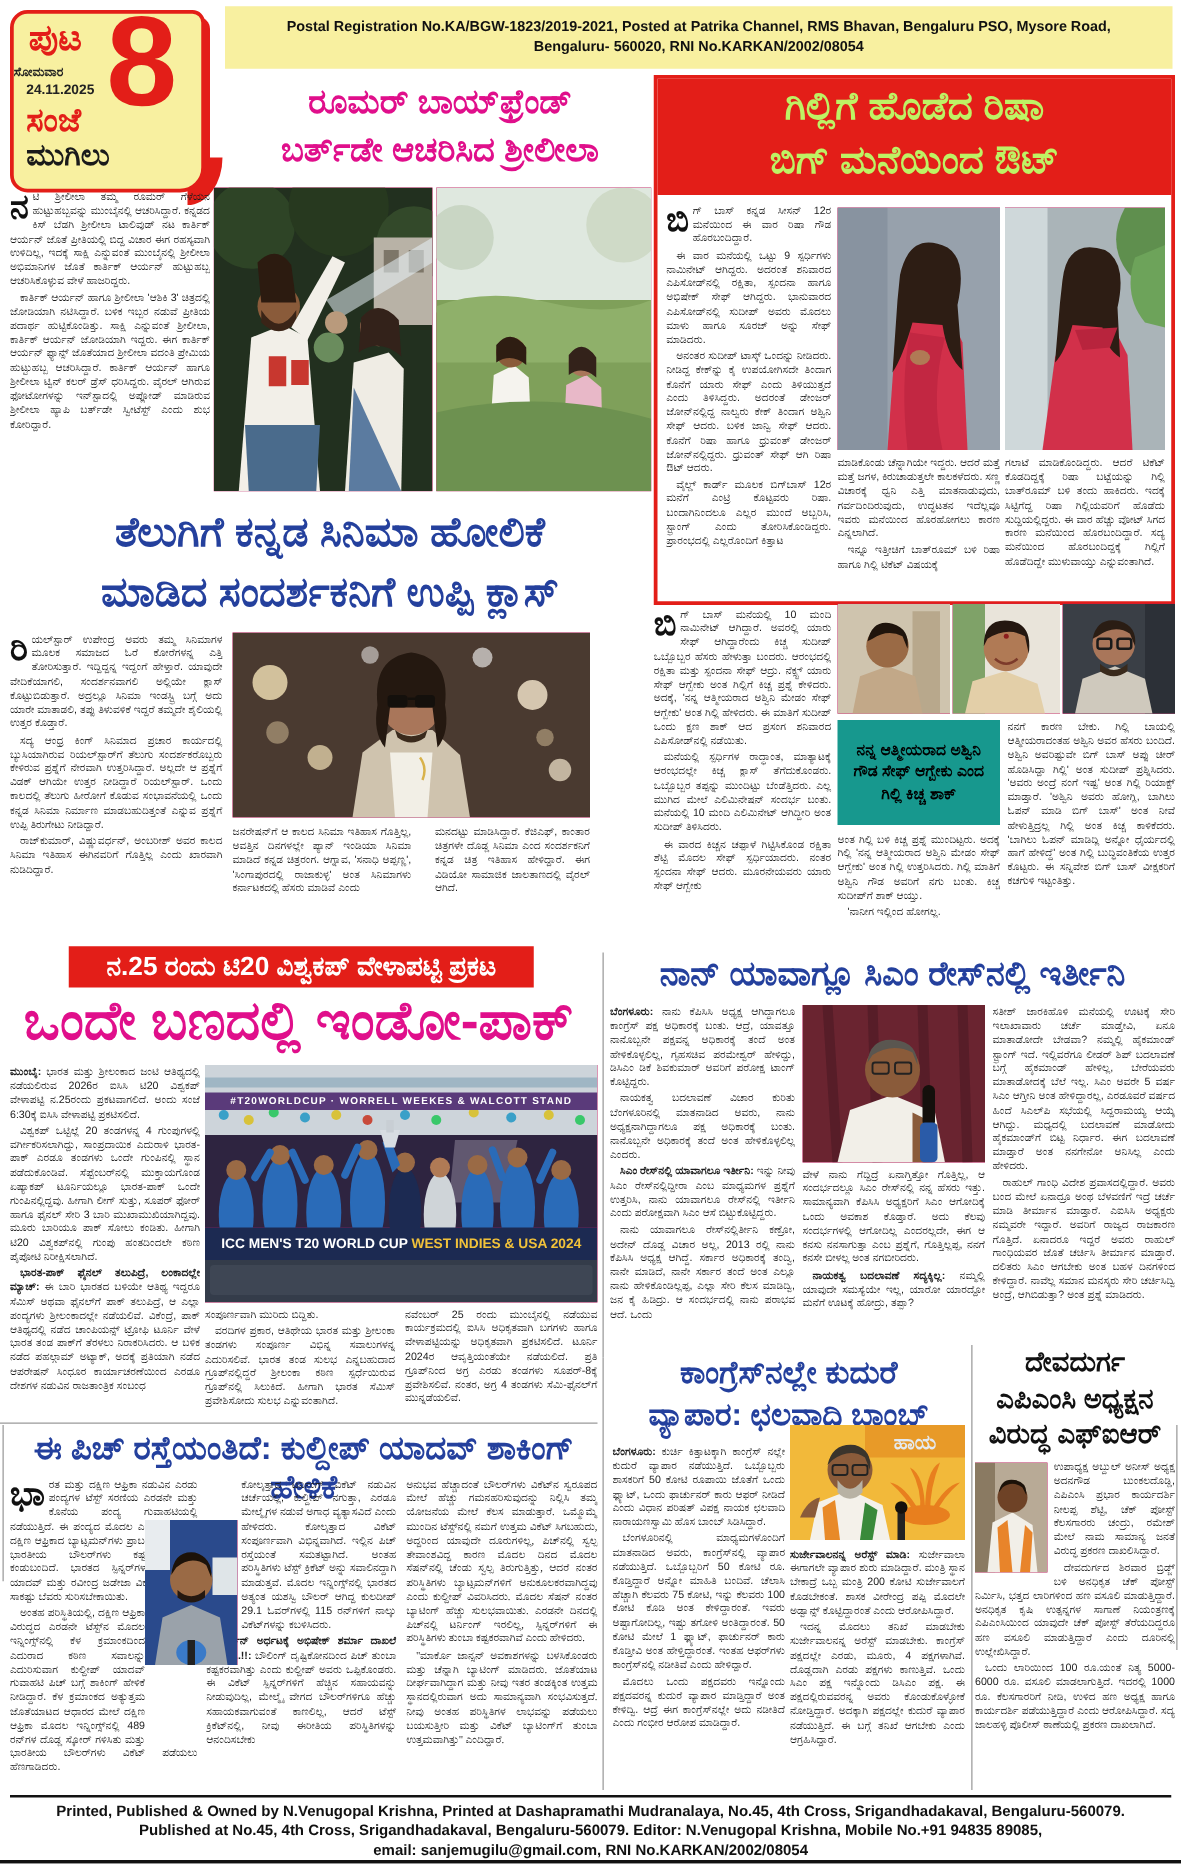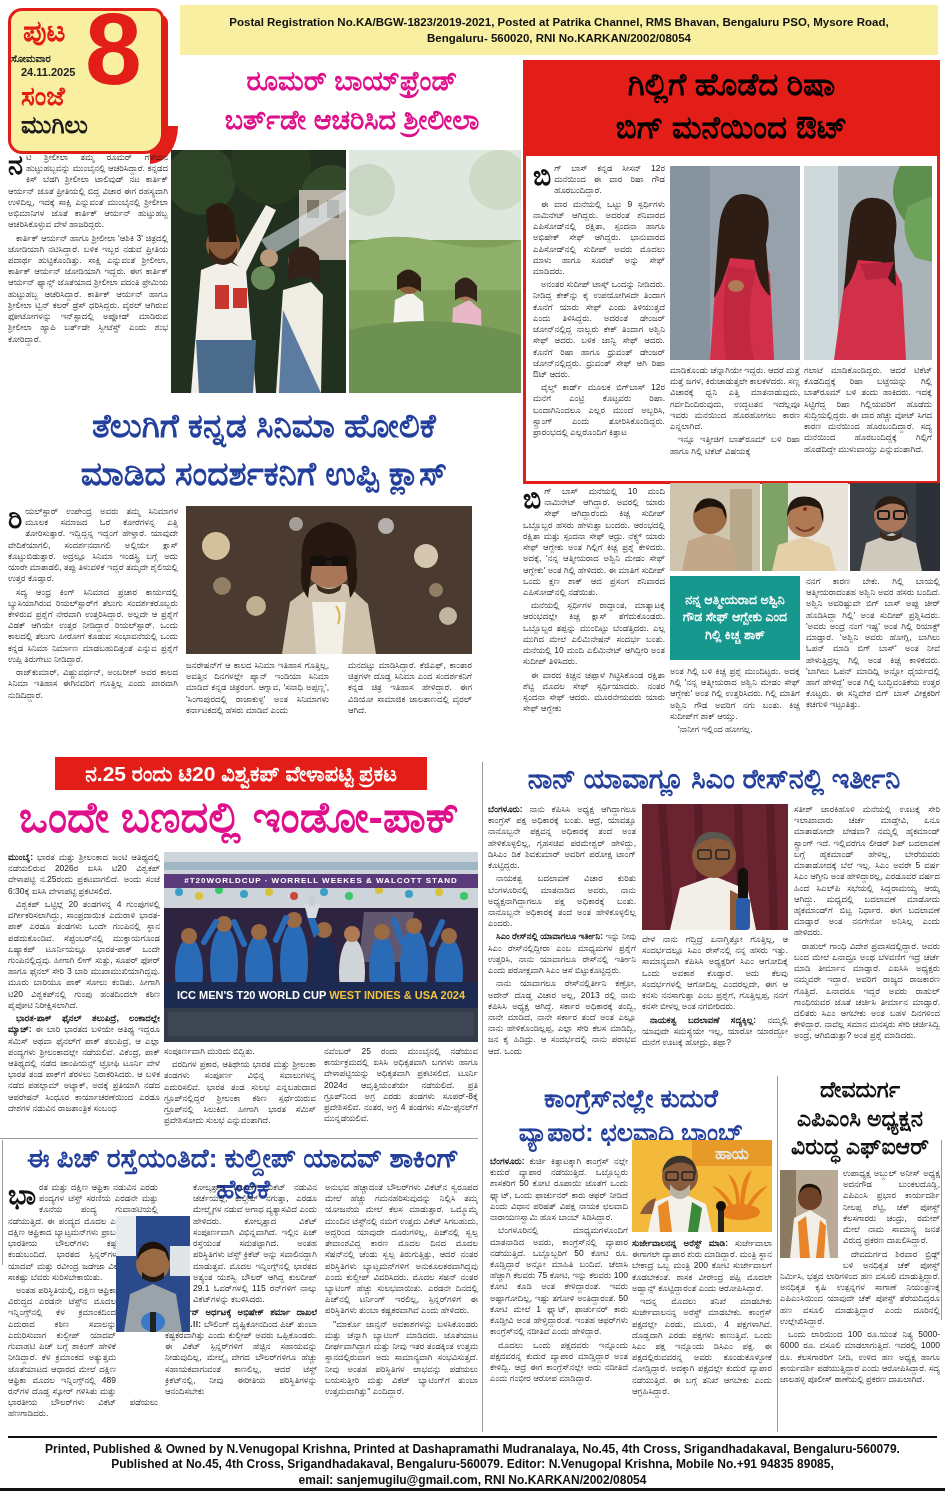--- a/index.html
+++ b/index.html
@@ -88,21 +88,21 @@
         <path d="M48 126 Q60 112 72 128 L72 142 Q60 132 48 140 Z" fill="#2e1d12"></path>
       <rect x="48" y="200" width="26" height="43" fill="#3f577a"></rect>
       <path d="M100 243 L104 158 L120 150 L132 160 L134 243 Z" fill="#e8b8c8"></path>
       <circle cx="117" cy="140" r="11" fill="#a9765a"></circle>
         <path d="M106 134 Q117 120 128 136 L128 152 Q117 142 106 150 Z" fill="#33221a"></path>
       <path d="M0 180 Q86 160 172 185 L172 243 L0 243 Z" fill="#6d9150"></path>
     </svg>
   </div>
 
   <div class="abs" style="left:523px;top:60px;width:411px;height:418px;border:3px solid #e31e18;background:#fff;">
-    <div style="position:absolute;left:0;top:0;right:0;height:93px;background:#e31e18;color:#000000;text-align:center;font-weight:bold;font-size:31px;line-height:1.4;">
+    <div style="position:absolute;left:0;top:0;right:0;height:93px;background:#e31e18;color:#bef264;text-align:center;font-weight:bold;font-size:31px;line-height:1.4;">
       <div>ಗಿಲ್ಲಿಗೆ ಹೊಡೆದ ರಿಷಾ</div>
       <div>ಬಿಗ್ ಮನೆಯಿಂದ ಔಟ್</div>
     </div>
     <div class="body-txt" style="position:absolute;left:7px;top:100px;width:132px;height:306px;">
       <p><span class="dropcap">ಬಿ</span><span>ಗ್ ಬಾಸ್ ಕನ್ನಡ ಸೀಸನ್ 12ರ ಮನೆಯಿಂದ ಈ ವಾರ ರಿಷಾ ಗೌಡ ಹೊರಬಂದಿದ್ದಾರೆ.</span></p>
       <p><span>ಈ ವಾರ ಮನೆಯಲ್ಲಿ ಒಟ್ಟು 9 ಸ್ಪರ್ಧಿಗಳು ನಾಮಿನೇಟ್ ಆಗಿದ್ದರು. ಅದರಂತೆ ಶನಿವಾರದ ಎಪಿಸೋಡ್‌ನಲ್ಲಿ ರಕ್ಷಿತಾ, ಸ್ಪಂದನಾ ಹಾಗೂ ಅಭಿಷೇಕ್ ಸೇಫ್ ಆಗಿದ್ದರು. ಭಾನುವಾರದ ಎಪಿಸೋಡ್‌ನಲ್ಲಿ ಸುದೀಪ್ ಅವರು ಮೊದಲು ಮಾಳು ಹಾಗೂ ಸೂರಜ್ ಅನ್ನು ಸೇಫ್ ಮಾಡಿದರು.</span></p>
       <p><span>ಅನಂತರ ಸುದೀಪ್ ಟಾಸ್ಕ್ ಒಂದನ್ನು ನೀಡಿದರು. ನೀಡಿದ್ದ ಕೇಕ್‌ನ್ನು ಕೈ ಉಪಯೋಗಿಸದೇ ತಿಂದಾಗ ಕೊನೆಗೆ ಯಾರು ಸೇಫ್ ಎಂದು ತಿಳಿಯುತ್ತದೆ ಎಂದು ತಿಳಿಸಿದ್ದರು. ಅದರಂತೆ ಡೇಂಜರ್ ಜೋನ್‌ನಲ್ಲಿದ್ದ ನಾಲ್ವರು ಕೇಕ್ ತಿಂದಾಗ ಅಶ್ವಿನಿ ಸೇಫ್ ಆದರು. ಬಳಿಕ ಜಾನ್ವಿ ಸೇಫ್ ಆದರು. ಕೊನೆಗೆ ರಿಷಾ ಹಾಗೂ ಧ್ರುವಂತ್ ಡೇಂಜರ್ ಜೋನ್‌ನಲ್ಲಿದ್ದರು. ಧ್ರುವಂತ್ ಸೇಫ್ ಆಗಿ ರಿಷಾ ಔಟ್ ಆದರು.</span></p>
       <p><span>ವೈಲ್ಡ್ ಕಾರ್ಡ್ ಮೂಲಕ ಬಿಗ್‌ಬಾಸ್ 12ರ ಮನೆಗೆ ಎಂಟ್ರಿ ಕೊಟ್ಟವರು ರಿಷಾ. ಬಂದಾಗಿನಿಂದಲೂ ಎಲ್ಲರ ಮುಂದೆ ಅಬ್ಬರಿಸಿ, ಸ್ಟ್ರಾಂಗ್ ಎಂದು ತೋರಿಸಿಕೊಂಡಿದ್ದರು. ಪ್ರಾರಂಭದಲ್ಲಿ ಎಲ್ಲರೊಂದಿಗೆ ಕಿತ್ತಾಟ</span></p>
     </div>
     <div class="photo" style="left:144px;top:103px;width:130px;height:194px;">
@@ -167,21 +167,21 @@
       <rect width="90" height="88" fill="#3a3f46"></rect>
       <rect x="66" y="0" width="24" height="88" fill="#2c3037"></rect>
       <path d="M10 88 L16 60 L42 50 L66 60 L72 88 Z" fill="#cfc9bd"></path>
       <circle cx="41" cy="32" r="17" fill="#a9765a"></circle>
       <path d="M24 28 Q28 10 46 14 Q60 18 58 34 L54 24 Q42 16 28 26 Z" fill="#2a1d14"></path>
       <rect x="28" y="28" width="11" height="8" rx="2" fill="none" stroke="#1a1a1a" stroke-width="2"></rect>
       <rect x="44" y="28" width="11" height="8" rx="2" fill="none" stroke="#1a1a1a" stroke-width="2"></rect>
       <path d="M30 48 Q41 58 52 48 L52 54 Q41 62 30 54 Z" fill="#3a2a1c"></path>
     </svg>
   </div>
-  <div class="abs" style="left:670px;top:576px;width:130px;height:84px;background:#17988e;color:#ffffff;font-weight:bold;font-size:12.5px;line-height:1.4;text-align:center;display:flex;align-items:center;justify-content:center;padding:4px;box-sizing:border-box;">
+  <div class="abs" style="left:670px;top:576px;width:130px;height:84px;background:#17988e;color:#000000;font-weight:bold;font-size:12.5px;line-height:1.4;text-align:center;display:flex;align-items:center;justify-content:center;padding:4px;box-sizing:border-box;">
     <span>ನನ್ನ ಆತ್ಮೀಯರಾದ ಅಶ್ವಿನಿ ಗೌಡ ಸೇಫ್ ಆಗ್ಬೇಕು ಎಂದ ಗಿಲ್ಲಿ ಕಿಚ್ಚ ಶಾಕ್</span>
   </div>
   <div class="abs body-txt" style="left:670px;top:666px;width:130px;height:92px;">
     <p><span>ಅಂತ ಗಿಲ್ಲಿ ಬಳಿ ಕಿಚ್ಚ ಪ್ರಶ್ನೆ ಮುಂದಿಟ್ಟರು. ಅದಕ್ಕೆ ಗಿಲ್ಲಿ 'ನನ್ನ ಆತ್ಮೀಯರಾದ ಅಶ್ವಿನಿ ಮೇಡಂ ಸೇಫ್ ಆಗ್ಬೇಕು' ಅಂತ ಗಿಲ್ಲಿ ಉತ್ತರಿಸಿದರು. ಗಿಲ್ಲಿ ಮಾತಿಗೆ ಅಶ್ವಿನಿ ಗೌಡ ಅವರಿಗೆ ನಗು ಬಂತು. ಕಿಚ್ಚ ಸುದೀಪ್‌ಗೆ ಶಾಕ್ ಆಯ್ತು.</span></p>
     <p><span>'ನಾನೀಗ ಇಲ್ಲಿಂದ ಹೋಗಲ್ಲ.</span></p>
   </div>
   <div class="abs body-txt" style="left:806px;top:576px;width:134px;height:182px;">
     <p><span>ನನಗೆ ಕಾರಣ ಬೇಕು. ಗಿಲ್ಲಿ ಬಾಯಲ್ಲಿ ಆತ್ಮೀಯರಾದಂತಹ ಅಶ್ವಿನಿ ಅವರ ಹೆಸರು ಬಂದಿದೆ. ಅಶ್ವಿನಿ ಅವರಿಷ್ಟುವೇ ಬಿಗ್ ಬಾಸ್ ಅಪ್ಪು ಚೀರ್ ಹೊಡಿಸಿದ್ದಾ ಗಿಲ್ಲಿ' ಅಂತ ಸುದೀಪ್ ಪ್ರಶ್ನಿಸಿದರು. 'ಅವರು ಅಂದ್ರೆ ನಂಗೆ ಇಷ್ಟ' ಅಂತ ಗಿಲ್ಲಿ ರಿಯಾಕ್ಟ್ ಮಾಡ್ತಾರೆ. 'ಅಶ್ವಿನಿ ಅವರು ಹೋಗ್ಲಿ, ಬಾಗಿಲು ಓಪನ್ ಮಾಡಿ ಬಿಗ್ ಬಾಸ್' ಅಂತ ನೀವೆ ಹೇಳುತ್ತಿದ್ರಲ್ಲ ಗಿಲ್ಲಿ ಅಂತ ಕಿಚ್ಚ ಕಾಳಿಕೆದರು. 'ಬಾಗಿಲು ಓಪನ್ ಮಾಡಿದ್ಲಿ ಅನ್ನೋ ಧೈರ್ಯದಲ್ಲಿ ಹಾಗೆ ಹೇಳಿದ್ದೆ' ಅಂತ ಗಿಲ್ಲಿ ಬುದ್ಧಿವಂತಿಕೆಯ ಉತ್ತರ ಕೊಟ್ಟರು. ಈ ಸನ್ನಿವೇಶ ಬಿಗ್ ಬಾಸ್ ವೀಕ್ಷಕರಿಗೆ ಕಚಗುಳಿ ಇಟ್ಟಂತಿತ್ತು.</span></p>
   </div>
 
@@ -344,21 +344,21 @@
     <span>ಈ ಪಿಚ್ ರಸ್ತೆಯಂತಿದೆ: ಕುಲ್ದೀಪ್ ಯಾದವ್ ಶಾಕಿಂಗ್ ಹೇಳಿಕೆ</span>
   </div>
   <div class="abs body-txt" style="left:8px;top:1182px;width:150px;height:250px;">
     <p><span class="dropcap">ಭಾ</span><span>ರತ ಮತ್ತು ದಕ್ಷಿಣ ಆಫ್ರಿಕಾ ನಡುವಿನ ಎರಡು ಪಂದ್ಯಗಳ ಟೆಸ್ಟ್ ಸರಣಿಯ ಎರಡನೇ ಮತ್ತು ಕೊನೆಯ ಪಂದ್ಯ ಗುವಾಹಟಿಯಲ್ಲಿ ನಡೆಯುತ್ತಿದೆ. ಈ ಪಂದ್ಯದ ಮೊದಲ ಎರಡು ದಿನಗಳಲ್ಲಿ ದಕ್ಷಿಣ ಆಫ್ರಿಕಾದ ಬ್ಯಾಟ್ಸಮನ್‌ಗಳು ಪ್ರಾಬಲ್ಯ ಸಾಧಿಸಿದರು. ಭಾರತೀಯ ಬೌಲರ್‌ಗಳು ಕಷ್ಟಪಡುತ್ತಿರುವುದು ಕಂಡುಬಂದಿದೆ. ಭಾರತದ ಸ್ಪಿನ್ನರ್‌ಗಳಾದ ಕುಲ್ದೀಪ್ ಯಾದವ್ ಮತ್ತು ರವೀಂದ್ರ ಜಡೇಜಾ ವಿಕೆಟ್ ಪಡೆಯಲು ಸಾಕಷ್ಟು ಬೆವರು ಸುರಿಸಬೇಕಾಯಿತು.</span><span style="float:right;width:42px;height:116px;"></span></p>
     <p><span>ಅಂತಹ ಪರಿಸ್ಥಿತಿಯಲ್ಲಿ, ದಕ್ಷಿಣ ಆಫ್ರಿಕಾ ವಿರುದ್ಧದ ಎರಡನೇ ಟೆಸ್ಟ್‌ನ ಮೊದಲ ಇನ್ನಿಂಗ್ಸ್‌ನಲ್ಲಿ ಕೆಳ ಕ್ರಮಾಂಕದಿಂದ ಎದುರಾದ ಕಠಿಣ ಸವಾಲನ್ನು ಎದುರಿಸುವಾಗ ಕುಲ್ದೀಪ್ ಯಾದವ್ ಗುವಾಹಟಿ ಪಿಚ್ ಬಗ್ಗೆ ಶಾಕಿಂಗ್ ಹೇಳಿಕೆ ನೀಡಿದ್ದಾರೆ. ಕೆಳ ಕ್ರಮಾಂಕದ ಅತ್ಯುತ್ತಮ ಜೊತೆಯಾಟದ ಆಧಾರದ ಮೇಲೆ ದಕ್ಷಿಣ ಆಫ್ರಿಕಾ ಮೊದಲ ಇನ್ನಿಂಗ್ಸ್‌ನಲ್ಲಿ 489 ರನ್‌ಗಳ ದೊಡ್ಡ ಸ್ಕೋರ್ ಗಳಿಸಿತು ಮತ್ತು ಭಾರತೀಯ ಬೌಲರ್‌ಗಳು ವಿಕೆಟ್ ಪಡೆಯಲು ಹೆಣಗಾಡಿದರು.</span></p>
   </div>
   <div class="abs body-txt" style="left:165px;top:1182px;width:152px;height:250px;">
     <p><span style="float:left;width:28px;height:116px;"></span><span>ಕೋಲ್ಕತ್ತಾದ ಟರ್ನಿಂಗ್ ವಿಕೆಟ್ ನಡುವಿನ ಚರ್ಚೆಯಲ್ಲಿ, ಕುಲ್ದೀಪ್ ನಗುತ್ತಾ, ಎರಡೂ ಮೇಲ್ಮೈಗಳ ನಡುವೆ ಅಗಾಧ ವ್ಯತ್ಯಾಸವಿದೆ ಎಂದು ಹೇಳಿದರು. ಕೋಲ್ಕತ್ತಾದ ವಿಕೆಟ್ ಸಂಪೂರ್ಣವಾಗಿ ವಿಭಿನ್ನವಾಗಿದೆ. ಇಲ್ಲಿನ ಪಿಚ್ ರಸ್ತೆಯಂತೆ ಸಮತಟ್ಟಾಗಿದೆ. ಅಂತಹ ಪರಿಸ್ಥಿತಿಗಳು ಟೆಸ್ಟ್ ಕ್ರಿಕೆಟ್ ಅನ್ನು ಸವಾಲಿನದ್ದಾಗಿ ಮಾಡುತ್ತವೆ. ಮೊದಲ ಇನ್ನಿಂಗ್ಸ್‌ನಲ್ಲಿ ಭಾರತದ ಅತ್ಯಂತ ಯಶಸ್ವಿ ಬೌಲರ್ ಆಗಿದ್ದ ಕುಲದೀಪ್ 29.1 ಓವರ್‌ಗಳಲ್ಲಿ 115 ರನ್‌ಗಳಿಗೆ ನಾಲ್ಕು ವಿಕೆಟ್‌ಗಳನ್ನು ಕಬಳಿಸಿದರು.</span></p>
     <p><span class="subhead">ಫರ್ಹಾನ್ ಅರ್ಧಟಕ್ಕೆ ಅಭಿಷೇಕ್ ಶರ್ಮಾ ದಾಖಲೆ ಉಡೀಸ್..!!:</span> <span>ಬೌಲಿಂಗ್ ದೃಷ್ಟಿಕೋನದಿಂದ ಪಿಚ್ ತುಂಬಾ ಕಷ್ಟಕರವಾಗಿತ್ತು ಎಂದು ಕುಲ್ದೀಪ್ ಅವರು ಒಪ್ಪಿಕೊಂಡರು. ಈ ವಿಕೆಟ್ ಸ್ಪಿನ್ನರ್‌ಗಳಿಗೆ ಹೆಚ್ಚಿನ ಸಹಾಯವನ್ನು ನೀಡುವುದಿಲ್ಲ, ಮೇಲ್ಮೈ ವೇಗದ ಬೌಲರ್‌ಗಳಿಗೂ ಹೆಚ್ಚು ಸಹಾಯಕವಾಗುವಂತೆ ಕಾಣಲಿಲ್ಲ, ಆದರೆ ಟೆಸ್ಟ್ ಕ್ರಿಕೆಟ್‌ನಲ್ಲಿ, ನೀವು ಈರೀತಿಯ ಪರಿಸ್ಥಿತಿಗಳನ್ನು ಆನಂದಿಸಬೇಕು</span></p>
   </div>
-  <div class="abs body-txt" style="left:325px;top:1182px;width:153px;height:250px;">
+  <div class="abs body-txt" style="left:325px;top:1182px;width:153px;height:250px;font-family:Liberation Serif, serif;">
     <p><span>ಅನುಭವ ಹೆಚ್ಚಾದಂತೆ ಬೌಲರ್‌ಗಳು ವಿಕೆಟ್‌ನ ಸ್ವರೂಪದ ಮೇಲೆ ಹೆಚ್ಚು ಗಮನಹರಿಸುವುದನ್ನು ನಿಲ್ಲಿಸಿ ತಮ್ಮ ಯೋಜನೆಯ ಮೇಲೆ ಕೆಲಸ ಮಾಡುತ್ತಾರೆ. ಒಮ್ಮೊಮ್ಮೆ ಮುಂದಿನ ಟೆಸ್ಟ್‌ನಲ್ಲಿ ನಮಗೆ ಉತ್ತಮ ವಿಕೆಟ್ ಸಿಗಬಹುದು, ಅದ್ದರಿಂದ ಯಾವುದೇ ದೂರುಗಳಿಲ್ಲ, ಪಿಚ್‌ನಲ್ಲಿ ಸ್ವಲ್ಪ ತೇವಾಂಶವಿದ್ದ ಕಾರಣ ಮೊದಲ ದಿನದ ಮೊದಲ ಸೆಷನ್‌ನಲ್ಲಿ ಚೆಂಡು ಸ್ವಲ್ಪ ತಿರುಗುತ್ತಿತ್ತು, ಆದರೆ ನಂತರ ಪರಿಸ್ಥಿತಿಗಳು ಬ್ಯಾಟ್ಸಮನ್‌ಗಳಿಗೆ ಅನುಕೂಲಕರವಾಗಿದ್ದವು ಎಂದು ಕುಲ್ದೀಪ್ ವಿವರಿಸಿದರು. ಮೊದಲ ಸೆಷನ್ ನಂತರ ಬ್ಯಾಟಿಂಗ್ ಹೆಚ್ಚು ಸುಲಭವಾಯಿತು. ಎರಡನೇ ದಿನದಲ್ಲಿ ಪಿಚ್‌ನಲ್ಲಿ ಟರ್ನಿಂಗ್ ಇರಲಿಲ್ಲ, ಸ್ಪಿನ್ನರ್‌ಗಳಿಗೆ ಈ ಪರಿಸ್ಥಿತಿಗಳು ತುಂಬಾ ಕಷ್ಟಕರವಾಗಿವೆ ಎಂದು ಹೇಳಿದರು.</span></p>
     <p><span>''ಮಾರ್ಕೊ ಜಾನ್ಸನ್ ಅವಕಾಶಗಳನ್ನು ಬಳಸಿಕೊಂಡರು ಮತ್ತು ಚೆನ್ನಾಗಿ ಬ್ಯಾಟಿಂಗ್ ಮಾಡಿದರು. ಜೊತೆಯಾಟ ದೀರ್ಘವಾಗಿದ್ದಾಗ ಮತ್ತು ನೀವು ಇತರ ತಂಡಕ್ಕಿಂತ ಉತ್ತಮ ಸ್ಥಾನದಲ್ಲಿರುವಾಗ ಅದು ಸಾಮಾನ್ಯವಾಗಿ ಸಂಭವಿಸುತ್ತದೆ. ನೀವು ಅಂತಹ ಪರಿಸ್ಥಿತಿಗಳ ಲಾಭವನ್ನು ಪಡೆಯಲು ಬಯಸುತ್ತೀರಿ ಮತ್ತು ವಿಕೆಟ್ ಬ್ಯಾಟಿಂಗ್‌ಗೆ ತುಂಬಾ ಉತ್ತಮವಾಗಿತ್ತು'' ಎಂದಿದ್ದಾರೆ.</span></p>
   </div>
   <div class="photo" style="left:116px;top:1216px;width:74px;height:116px;">
     <svg viewBox="0 0 74 116" preserveAspectRatio="none">
       <rect width="74" height="116" fill="#2a4a8c"></rect>
       <rect x="0" y="0" width="20" height="40" fill="#e8ecef"></rect>
         <rect x="54" y="30" width="20" height="30" fill="#dfe5e8"></rect>
       <path d="M8 116 L14 78 L37 68 L60 78 L66 116 Z" fill="#9aa2aa"></path>
       <circle cx="37" cy="48" r="17" fill="#9a6a45"></circle>

